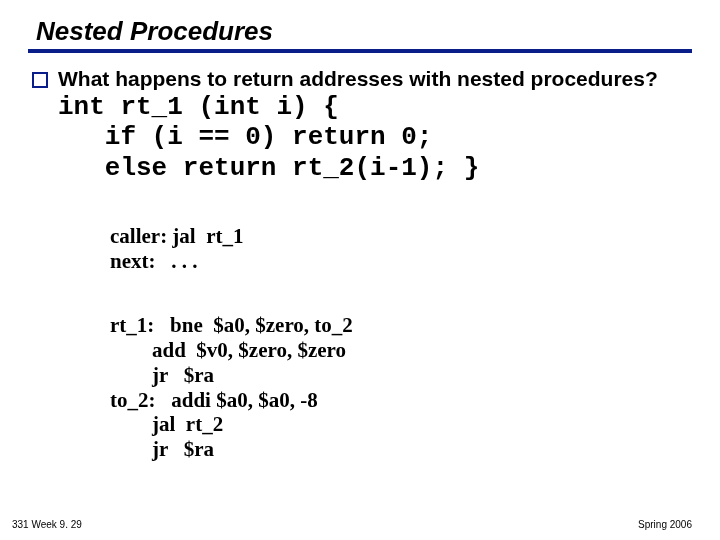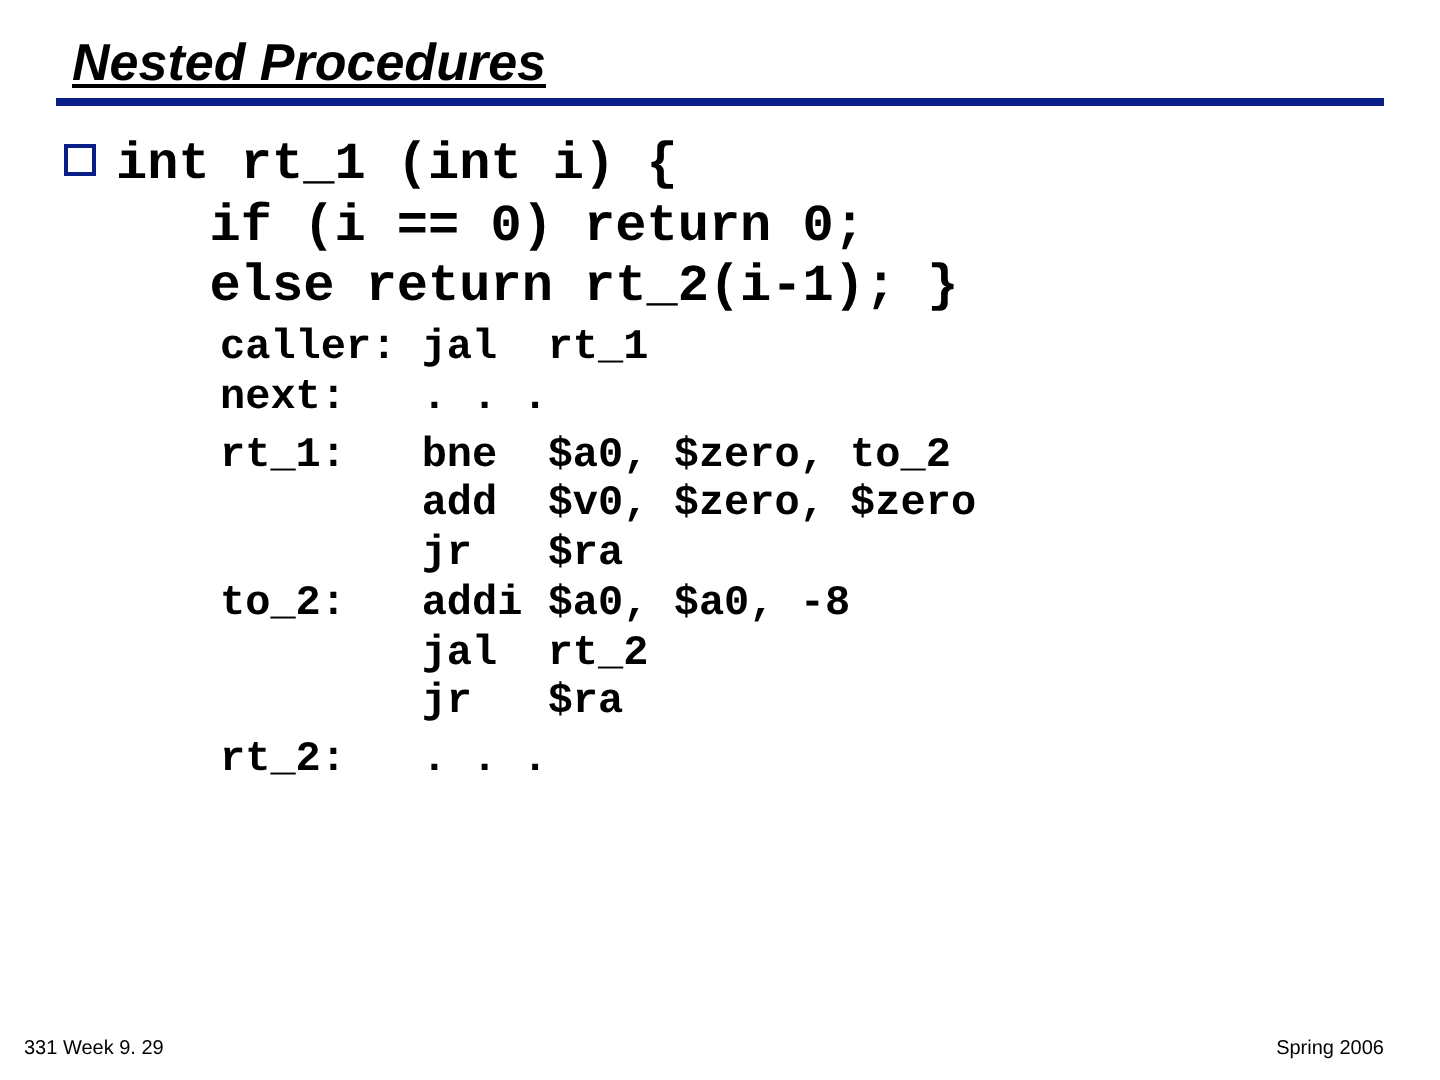--- a/index.html
+++ b/index.html
@@ -8,21 +8,20 @@
     width: 720px;
     height: 540px;
     background: #fff;
     font-family: Arial, Helvetica, sans-serif;
     color: #000;
     overflow: hidden;
     position: relative;
   }
   .title-wrap {
     margin: 16px 28px 0 28px;
-    text-decoration: underline;
   }
   .title {
     font-size: 26px;
     font-weight: bold;
     font-style: italic;
     padding: 0 0 2px 8px;
     border-bottom: 4px solid #0a1e8a;
   }
   .body {
     margin: 14px 40px 0 60px;
@@ -45,27 +44,27 @@
   }
   .code-c {
     font-family: "Courier New", monospace;
     font-weight: bold;
     white-space: pre;
     font-size: 26px;
     line-height: 1.18;
     margin-left: 0;
   }
   .asm-block {
-    font-family: Liberation Mono, monospace;
+    font-family: Liberation Serif, serif;
     font-weight: bold;
     white-space: pre;
     font-size: 21px;
     line-height: 1.18;
     margin-left: 50px;
-    margin-top: 4px;
+    margin-top: 40px;
   }
   .footer-left {
     position: absolute;
     left: 12px;
     bottom: 10px;
     font-size: 10px;
     color: #000;
   }
   .footer-right {
     position: absolute;
@@ -79,31 +78,31 @@
 <body>
 
 <div class="title-wrap">
   <div class="title">Nested Procedures</div>
 </div>
 
 <div class="body">
   <div class="bullet-row">
     <div class="bullet-icon"></div>
     <div>
+      <div class="question">What happens to return addresses with nested procedures?</div>
       <div class="code-c">int rt_1 (int i) {
    if (i == 0) return 0;
    else return rt_2(i-1); }</div>
     </div>
   </div>
 
   <div class="asm-block">caller: jal  rt_1
 next:   . . .</div>
   <div class="asm-block">rt_1:   bne  $a0, $zero, to_2
         add  $v0, $zero, $zero
         jr   $ra
 to_2:   addi $a0, $a0, -8
         jal  rt_2
         jr   $ra</div>
-  <div class="asm-block">rt_2:   . . .</div>
 </div>
 
 <div class="footer-left">331 Week 9. 29</div>
 <div class="footer-right">Spring 2006</div>
 
 </body></html>

